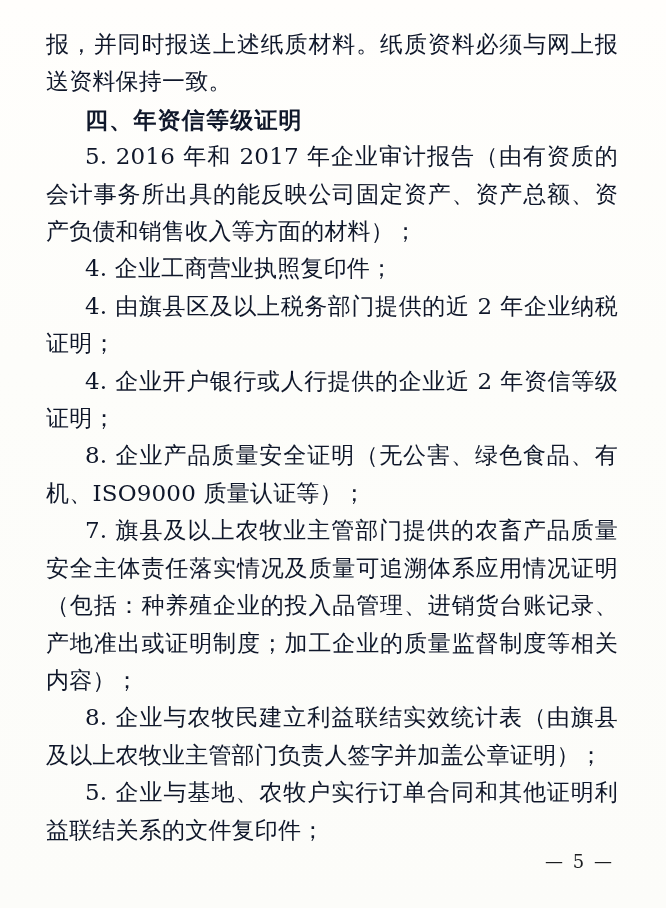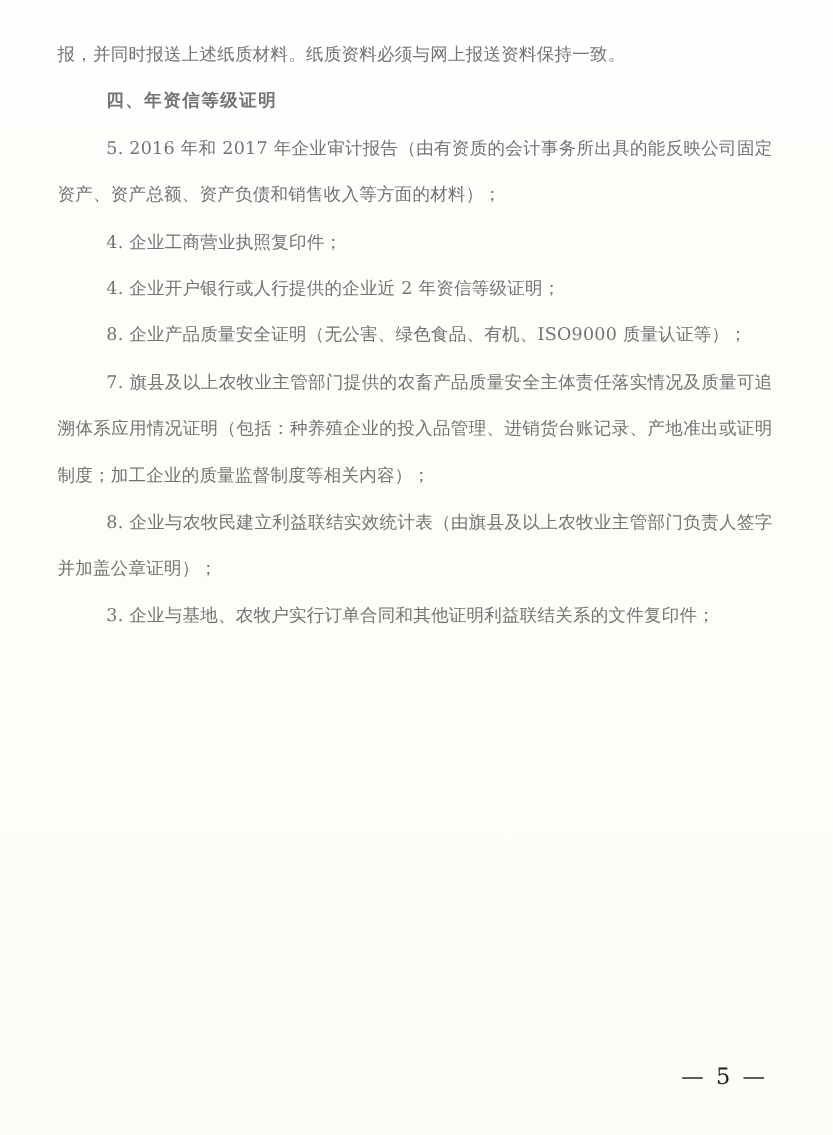--- a/index.html
+++ b/index.html
@@ -26,22 +26,22 @@
     content: "";
     position: absolute;
     inset: 0;
     background: linear-gradient(to bottom, #fffefc 0%, #fdfdfa 40%, #fcfcf9 100%);
     pointer-events: none;
     z-index: 0;
   }
   .body-text {
     position: relative;
     z-index: 1;
-    color: #737373;
-    font-size: 14px;
+    color: #0f172a;
+    font-size: 23px;
     line-height: 37.4px;
     letter-spacing: 0.2px;
     text-align: justify;
     text-justify: inter-ideograph;
   }
   p {
     margin: 0;
   }
   .para {
     text-indent: 0;
@@ -68,22 +68,23 @@
 </head>
 <body>
 
 <div class="page">
 
   <div class="body-text">
     <p class="para">报，并同时报送上述纸质材料。纸质资料必须与网上报送资料保持一致。</p>
     <p class="heading">四、年资信等级证明</p>
     <p class="indent2">5. 2016 年和 2017 年企业审计报告（由有资质的会计事务所出具的能反映公司固定资产、资产总额、资产负债和销售收入等方面的材料）；</p>
     <p class="indent2">4. 企业工商营业执照复印件；</p>
+    <p class="indent2">4. 由旗县区及以上税务部门提供的近 2 年企业纳税证明；</p>
     <p class="indent2">4. 企业开户银行或人行提供的企业近 2 年资信等级证明；</p>
     <p class="indent2">8. 企业产品质量安全证明（无公害、绿色食品、有机、ISO9000 质量认证等）；</p>
     <p class="indent2">7. 旗县及以上农牧业主管部门提供的农畜产品质量安全主体责任落实情况及质量可追溯体系应用情况证明（包括：种养殖企业的投入品管理、进销货台账记录、产地准出或证明制度；加工企业的质量监督制度等相关内容）；</p>
     <p class="indent2">8. 企业与农牧民建立利益联结实效统计表（由旗县及以上农牧业主管部门负责人签字并加盖公章证明）；</p>
-    <p class="indent2">3. 企业与基地、农牧户实行订单合同和其他证明利益联结关系的文件复印件；</p>
+    <p class="indent2">5. 企业与基地、农牧户实行订单合同和其他证明利益联结关系的文件复印件；</p>
   </div>
 
   <div class="page-number">— 5 —</div>
 
 </div>
 
 </body></html>

